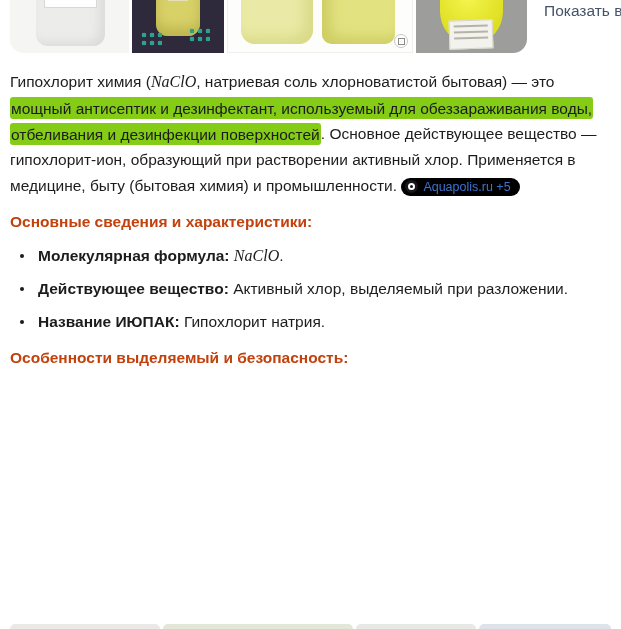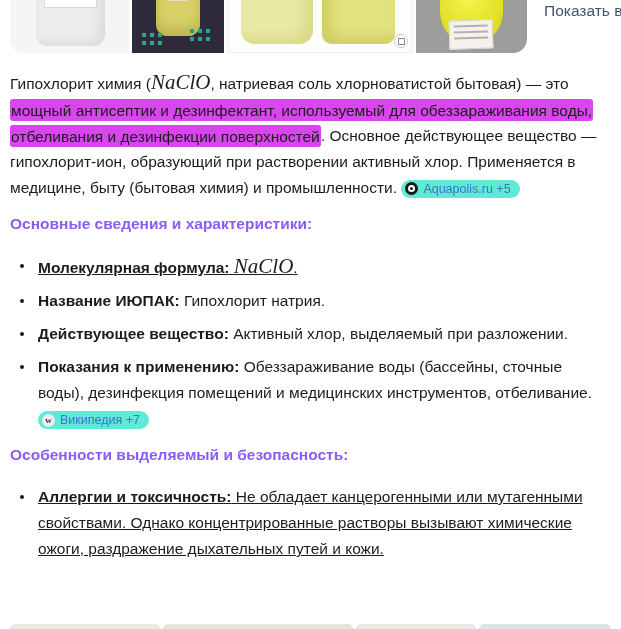--- a/index.html
+++ b/index.html
@@ -35,33 +35,33 @@
   .card{position:absolute;left:30%;bottom:4px;width:42px;height:27px;background:#f4f2ec;border:1px solid #d8d5cc;transform:rotate(-2deg);}
   .card i{display:block;height:2px;background:#b5b2aa;margin:4px 4px 0;}
   .similar-badge{position:absolute;right:4px;bottom:4px;width:12px;height:12px;border-radius:50%;
                  background:rgba(255,255,255,.88);border:1px solid #c9c9c6;display:flex;align-items:center;justify-content:center;cursor:pointer;}
   .similar-badge b{width:5px;height:5px;border:1px solid #8a8a88;display:block;}
   .show-in{position:absolute;top:2px;left:544px;white-space:nowrap;
            font-size:15.5px;color:#44536b;cursor:pointer;}
   
   .content{padding:0 12px 0 10px;}
   p.intro{margin:16px 0 0;font-size:15.5px;line-height:26px;}
-  .formula{font-family:"Liberation Serif","DejaVu Serif",serif;font-style:italic;font-size:21px;}
-  .hl{background:#d946ef;border-radius:3px;padding:2.5px 1px;box-decoration-break:clone;-webkit-box-decoration-break:clone;}
+  .formula{font-family:"Liberation Serif","DejaVu Serif",serif;font-style:italic;font-size:16px;}
+  .hl{background:#84cc16;border-radius:3px;padding:2.5px 1px;box-decoration-break:clone;-webkit-box-decoration-break:clone;}
   .badge{display:inline-flex;align-items:center;gap:5px;vertical-align:1px;
-         background:#5eead4;border-radius:10px;padding:2px 9px 2px 4px;
+         background:#000000;border-radius:10px;padding:2px 9px 2px 4px;
          font-size:12.5px;color:#3d73cf;line-height:14px;cursor:pointer;white-space:nowrap;}
   .badge-ico{width:13px;height:13px;border-radius:50%;display:inline-flex;align-items:center;justify-content:center;flex:none;}
   .badge-ico.dark{background:#17171c;}
   .badge-ico.dark .donut{width:3px;height:3px;border:2px solid #fff;border-radius:50%;display:block;}
   .badge-ico.wiki{background:#eceef2;color:#2c2c2c;font-family:"Liberation Serif",serif;font-size:9px;font-weight:700;}
-  h3{margin:12px 0 0;font-size:15.5px;line-height:22px;font-weight:700;color:#8b5cf6;}
+  h3{margin:12px 0 0;font-size:15.5px;line-height:22px;font-weight:700;color:#c2410c;}
   ul{list-style:none;margin:3px 0 0;padding:0;}
   li{position:relative;margin-top:7px;padding-left:28px;font-size:15.5px;line-height:26px;}
-  li:first-child{margin-top:18px;text-decoration:underline;}
+  li:first-child{margin-top:10px;}
   li::before{content:"";position:absolute;left:10px;top:11px;width:4px;height:4px;border-radius:50%;background:#1c1c1c;}
   li .b{font-weight:700;}
   
   .strip{position:absolute;bottom:0;left:0;right:0;height:5px;}
   .strip div{position:absolute;top:0;height:5px;border-radius:5px 5px 0 0;}
   .s1{left:10px;width:150px;background:#e9e9e5;}
   .s2{left:163px;width:190px;background:#e2e7d9;}
   .s3{left:356px;width:120px;background:#e7eae4;}
   .s4{left:479px;width:132px;background:#dee3e9;}
 </style>
@@ -108,37 +108,27 @@
           <span class="donut"></span>
         </span>
         <span>Aquapolis.ru +5</span>
       </span>
   </p>
 
   <h3>Основные сведения и характеристики:</h3>
   <ul>
     <li><span class="b">Молекулярная формула:</span>
       <span class="formula">NaClO</span><span>.</span></li>
+    <li><span class="b">Действующее вещество:</span>
+      <span>Активный хлор, выделяемый при разложении.</span></li>
     <li><span class="b">Название ИЮПАК:</span>
       <span>Гипохлорит натрия.</span></li>
-    <li><span class="b">Действующее вещество:</span>
-      <span>Активный хлор, выделяемый при разложении.</span></li>
-    <li><span class="b">Показания к применению:</span>
-      <span>Обеззараживание воды (бассейны, сточные воды), дезинфекция помещений и медицинских инструментов, отбеливание.</span>
-      <span class="badge">
-          <span class="badge-ico wiki">w</span>
-          <span>Википедия +7</span>
-        </span></li>
   </ul>
 
   <h3>Особенности выделяемый и безопасность:</h3>
-  <ul>
-    <li><span class="b">Аллергии и токсичность:</span>
-      <span>Не обладает канцерогенными или мутагенными свойствами. Однако концентрированные растворы вызывают химические ожоги, раздражение дыхательных путей и кожи.</span></li>
-  </ul>
 
 </div>
 
 <div class="strip">
   <div class="s1"></div>
   <div class="s2"></div>
   <div class="s3"></div>
   <div class="s4"></div>
 </div>
 

